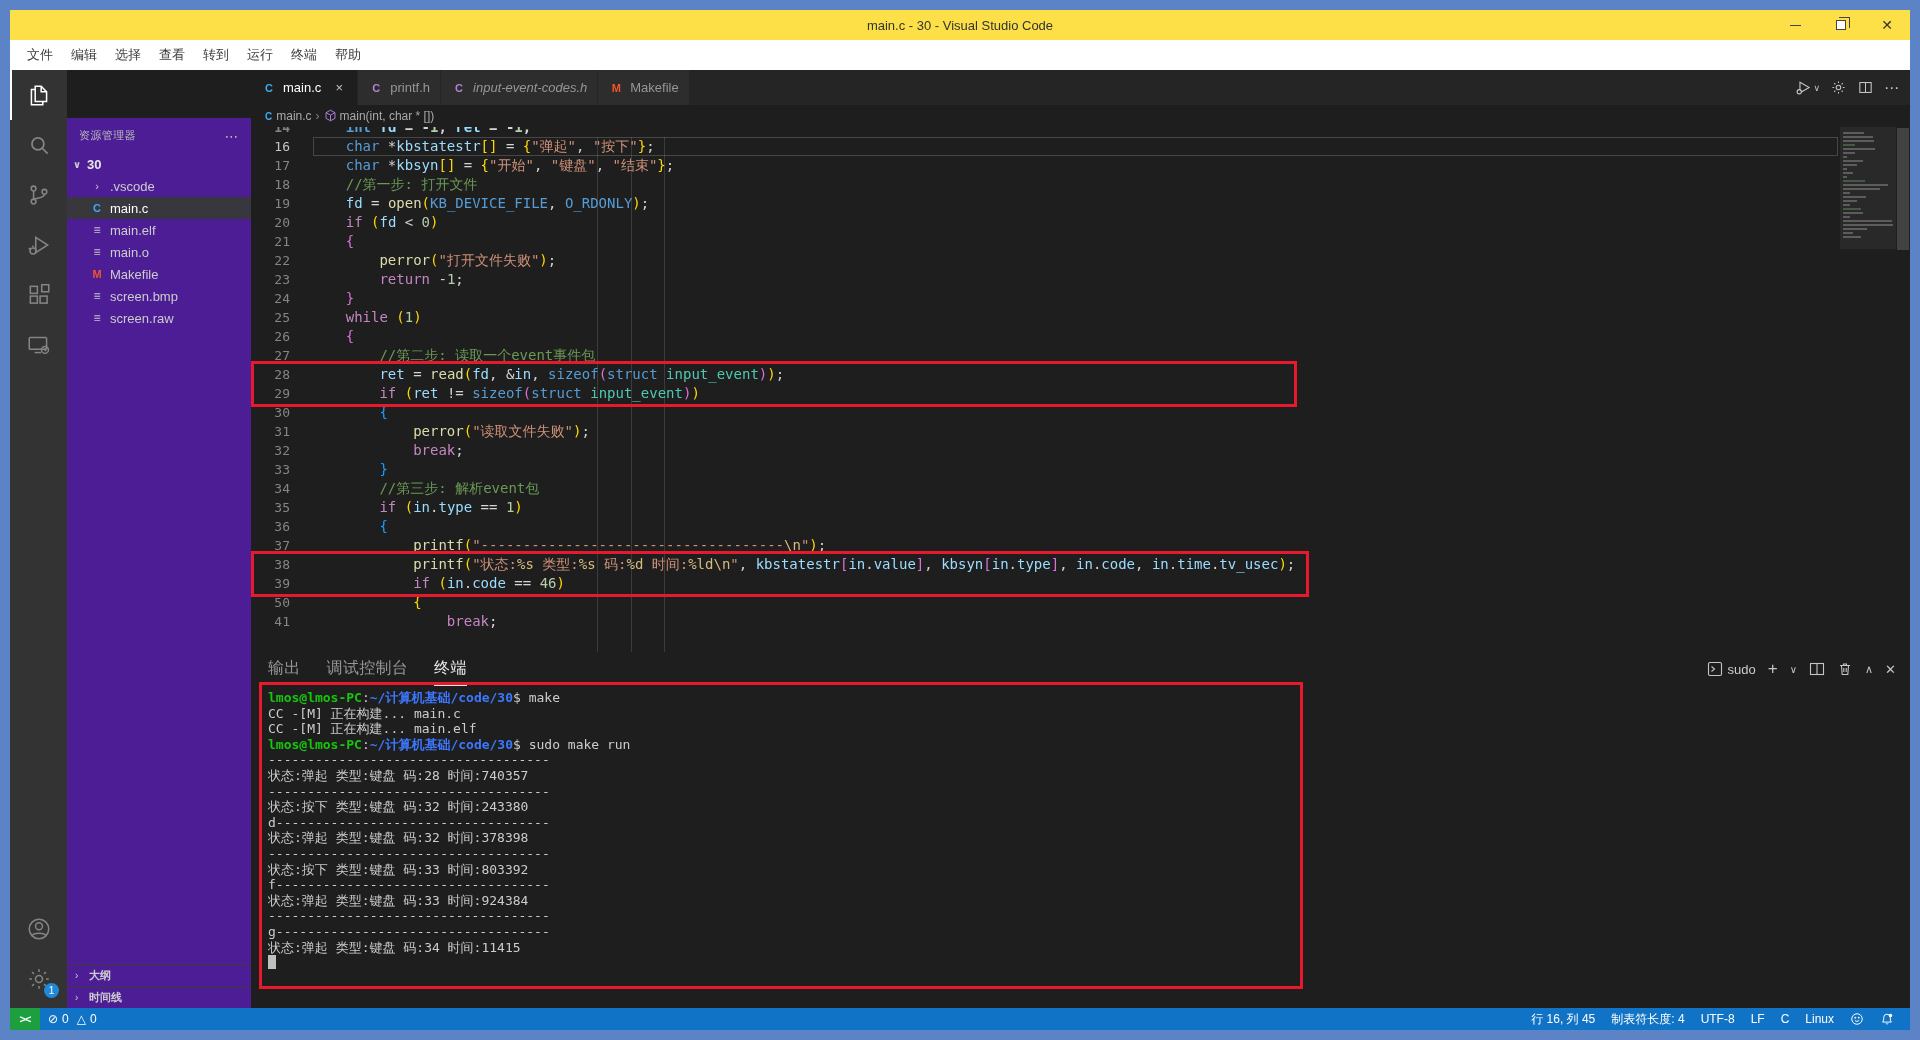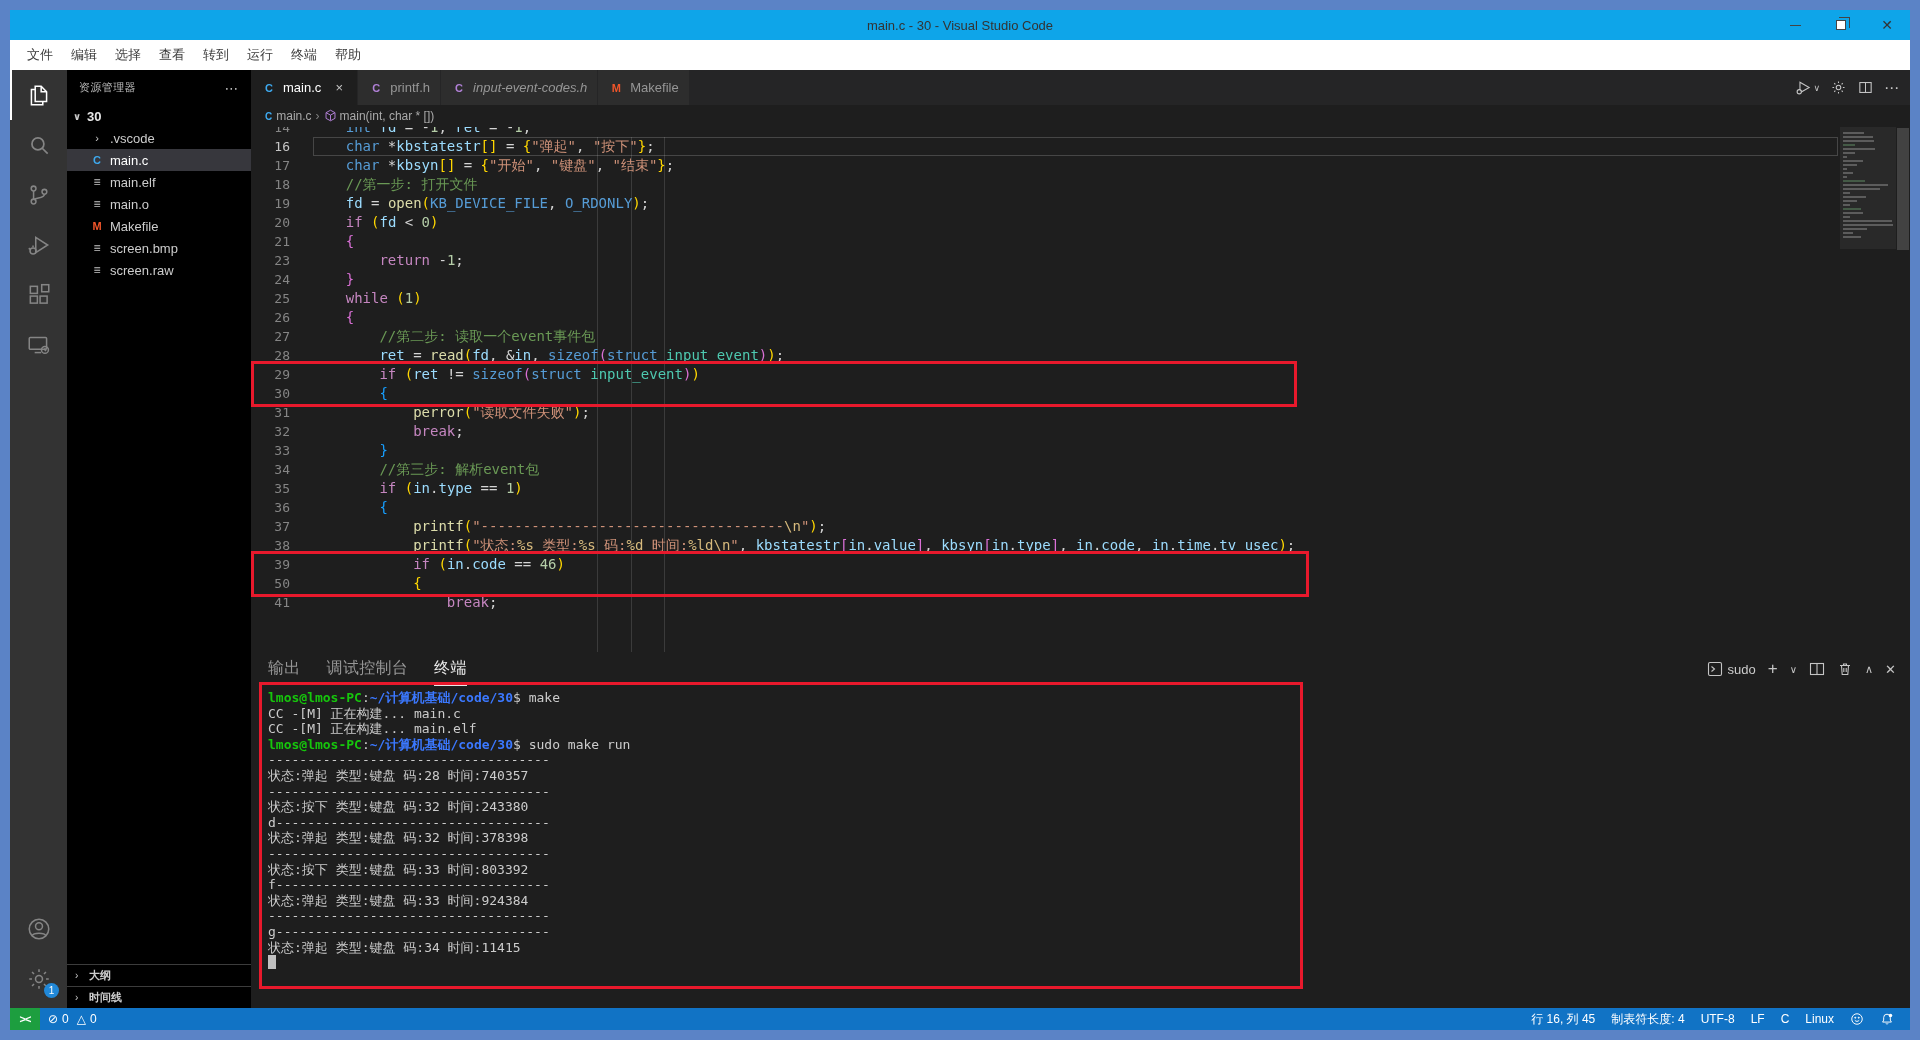--- a/index.html
+++ b/index.html
@@ -3,21 +3,21 @@
 <meta charset="utf-8">
 <style>
   * { margin:0; padding:0; box-sizing:border-box; }
   html,body { width:1920px; height:1040px; overflow:hidden; }
   body { background:#5b83c6; font-family:"Liberation Sans","DejaVu Sans",sans-serif; position:relative; }
 
   .window { position:absolute; left:10px; top:10px; width:1900px; height:1020px;
             display:flex; flex-direction:column; background:#1e1e1e; }
 
   
-  .titlebar { height:30px; background:#0ea5e9; display:flex; align-items:center; position:relative; flex:0 0 30px; }
+  .titlebar { height:30px; background:#fde047; display:flex; align-items:center; position:relative; flex:0 0 30px; }
   .title-text { position:absolute; left:0; right:0; text-align:center; font-size:13px; color:#333333; }
   .win-controls { margin-left:auto; display:flex; height:100%; z-index:2; }
   .win-btn { width:46px; display:flex; align-items:center; justify-content:center; color:#333; font-size:13px; }
   .restore-glyph { width:10px; height:10px; border:1px solid #444; position:relative; background:#fff; }
   .restore-glyph:before { content:""; position:absolute; left:2px; top:-4px; width:10px; height:10px; border:1px solid #444; border-bottom:none; border-left:none; }
   .min-glyph { width:11px; height:1px; background:#444; }
   .close-glyph { font-size:14px; line-height:1; }
 
   
   .menubar { height:30px; background:#ffffff; display:flex; align-items:center; padding-left:8px; flex:0 0 30px; }
@@ -27,21 +27,21 @@
   .main { flex:1 1 auto; display:flex; min-height:0; }
 
   .activitybar { width:57px; background:#333333; display:flex; flex-direction:column; align-items:center; flex:0 0 57px; position:relative; }
   .ab-item { width:57px; height:50px; display:flex; align-items:center; justify-content:center; color:#858585; position:relative; }
   .ab-item.active { color:#ffffff; }
   .ab-item.active:before { content:""; position:absolute; left:0; top:0; bottom:0; width:2px; background:#ffffff; }
   .ab-bottom { margin-top:auto; margin-bottom:4px; display:flex; flex-direction:column; align-items:center; }
   .ab-item svg { width:26px; height:26px; }
   .badge { position:absolute; right:8px; bottom:6px; background:#2188d8; color:#fff; border-radius:50%; width:15px; height:15px; font-size:10px; display:flex; align-items:center; justify-content:center; }
 
-  .sidebar { width:184px; background:#000000; flex:0 0 184px; display:flex; flex-direction:column; color:#cccccc; }
+  .sidebar { width:184px; background:#4c1d95; flex:0 0 184px; display:flex; flex-direction:column; color:#cccccc;margin-top:48px; }
   .sb-header { height:35px; display:flex; align-items:center; padding:0 12px; font-size:11px; color:#bbbbbb; letter-spacing:.4px; }
   .sb-header .more { margin-left:auto; color:#bbbbbb; font-size:14px; }
   .sb-root { display:flex; align-items:center; height:22px; font-size:13px; font-weight:bold; color:#e7e7e7; padding-left:6px; background:#2a2d2e00; }
   .sb-root .chev { width:14px; font-size:10px; color:#cccccc; }
   .file-row { display:flex; align-items:center; height:22px; font-size:13px; padding-left:22px; color:#cccccc; }
   .file-row.selected { background:#37373d; color:#ffffff; }
   .file-icon { width:16px; margin-right:5px; font-size:11px; font-weight:bold; text-align:center; display:inline-block; }
   .file-icon.generic { color:#c5c5c5; font-weight:normal; font-size:12px; }
   .file-chev { width:16px; margin-right:5px; color:#cccccc; font-size:11px; text-align:center; }
   .sb-sections { margin-top:auto; }
@@ -70,21 +70,21 @@
   .bc-sym svg { width:13px; height:13px; margin-right:3px; vertical-align:-2px; }
 
   
   .code-area { flex:1 1 auto; position:relative; overflow:hidden; font-family:"DejaVu Sans Mono","Liberation Mono",monospace; font-size:14px; }
   .code-scroll { position:absolute; left:0; top:0; right:70px; bottom:0; }
   .code-line { display:flex; height:19px; line-height:19px; white-space:pre; position:relative; }
   .gutter { flex:0 0 61px; text-align:right; padding-right:22px; color:#858585; font-size:13px; }
   .code-line.cursor-line .gutter { color:#c6c6c6; }
   .code-line.cursor-line .code-text-wrap:after { content:""; position:absolute; left:1px; right:2px; top:0; bottom:0; border:1px solid rgba(255,255,255,.18); pointer-events:none; }
   .code-text { white-space:pre; }
-  .partial-line { height:10px; overflow:hidden; }
+  .partial-line { height:10px; overflow:hidden;font-weight:bold; }
   .partial-line .code-line { margin-top:-9px; }
   .indent-guide { position:absolute; top:10px; bottom:0; width:1px; background:#3b3b3b; }
 
   .tok-kw{color:#569cd6}.tok-ctl{color:#c586c0}.tok-typ{color:#4ec9b0}.tok-fn{color:#dcdcaa}
   .tok-var{color:#9cdcfe}.tok-str{color:#ce9178}.tok-esc{color:#d7ba7d}.tok-num{color:#b5cea8}
   .tok-pun{color:#d4d4d4}.tok-b1{color:#ffd700}.tok-b2{color:#da70d6}.tok-b3{color:#179fff}
   .tok-com{color:#6a9955}
 
   .minimap { position:absolute; top:2px; right:14px; width:56px; padding-top:1px; }
   .mm-bar { height:2px; margin:2px 0 0 3px; background:#6e6e6e; opacity:.75; }
@@ -327,20 +327,21 @@
         <div class="code-scroll" id="code-scroll">
             <div class="partial-line">
               <div class="code-line"><span class="gutter">14</span><span class="code-text-wrap" style="position: relative; flex: 1 1 0%;"><span class="code-text"><span>    </span><span class="tok-kw">int</span><span class="tok-pun"> </span><span class="tok-var">fd</span><span class="tok-pun"> = -</span><span class="tok-num">1</span><span class="tok-pun">, </span><span class="tok-var">ret</span><span class="tok-pun"> = -</span><span class="tok-num">1</span><span class="tok-pun">;</span></span></span></div>
             </div>
             <div class="code-line cursor-line"><span class="gutter">16</span><span class="code-text-wrap" style="position: relative; flex: 1 1 0%;"><span class="code-text"><span>    </span><span class="tok-kw">char</span><span class="tok-pun"> *</span><span class="tok-var">kbstatestr</span><span class="tok-b1">[]</span><span class="tok-pun"> = </span><span class="tok-b1">{</span><span class="tok-str">"弹起"</span><span class="tok-pun">, </span><span class="tok-str">"按下"</span><span class="tok-b1">}</span><span class="tok-pun">;</span></span></span></div>
             <div class="code-line"><span class="gutter">17</span><span class="code-text-wrap" style="position: relative; flex: 1 1 0%;"><span class="code-text"><span>    </span><span class="tok-kw">char</span><span class="tok-pun"> *</span><span class="tok-var">kbsyn</span><span class="tok-b1">[]</span><span class="tok-pun"> = </span><span class="tok-b1">{</span><span class="tok-str">"开始"</span><span class="tok-pun">, </span><span class="tok-str">"键盘"</span><span class="tok-pun">, </span><span class="tok-str">"结束"</span><span class="tok-b1">}</span><span class="tok-pun">;</span></span></span></div>
             <div class="code-line"><span class="gutter">18</span><span class="code-text-wrap" style="position: relative; flex: 1 1 0%;"><span class="code-text"><span>    </span><span class="tok-com">//第一步: 打开文件</span></span></span></div>
             <div class="code-line"><span class="gutter">19</span><span class="code-text-wrap" style="position: relative; flex: 1 1 0%;"><span class="code-text"><span>    </span><span class="tok-var">fd</span><span class="tok-pun"> = </span><span class="tok-fn">open</span><span class="tok-b1">(</span><span class="tok-kw">KB_DEVICE_FILE</span><span class="tok-pun">, </span><span class="tok-kw">O_RDONLY</span><span class="tok-b1">)</span><span class="tok-pun">;</span></span></span></div>
             <div class="code-line"><span class="gutter">20</span><span class="code-text-wrap" style="position: relative; flex: 1 1 0%;"><span class="code-text"><span>    </span><span class="tok-ctl">if</span><span class="tok-pun"> </span><span class="tok-b1">(</span><span class="tok-var">fd</span><span class="tok-pun"> &lt; </span><span class="tok-num">0</span><span class="tok-b1">)</span></span></span></div>
             <div class="code-line"><span class="gutter">21</span><span class="code-text-wrap" style="position: relative; flex: 1 1 0%;"><span class="code-text"><span>    </span><span class="tok-b2">{</span></span></span></div>
+            <div class="code-line"><span class="gutter">22</span><span class="code-text-wrap" style="position: relative; flex: 1 1 0%;"><span class="code-text"><span>        </span><span class="tok-fn">perror</span><span class="tok-b1">(</span><span class="tok-str">"打开文件失败"</span><span class="tok-b1">)</span><span class="tok-pun">;</span></span></span></div>
             <div class="code-line"><span class="gutter">23</span><span class="code-text-wrap" style="position: relative; flex: 1 1 0%;"><span class="code-text"><span>        </span><span class="tok-ctl">return</span><span class="tok-pun"> -</span><span class="tok-num">1</span><span class="tok-pun">;</span></span></span></div>
             <div class="code-line"><span class="gutter">24</span><span class="code-text-wrap" style="position: relative; flex: 1 1 0%;"><span class="code-text"><span>    </span><span class="tok-b2">}</span></span></span></div>
             <div class="code-line"><span class="gutter">25</span><span class="code-text-wrap" style="position: relative; flex: 1 1 0%;"><span class="code-text"><span>    </span><span class="tok-ctl">while</span><span class="tok-pun"> </span><span class="tok-b1">(</span><span class="tok-num">1</span><span class="tok-b1">)</span></span></span></div>
             <div class="code-line"><span class="gutter">26</span><span class="code-text-wrap" style="position: relative; flex: 1 1 0%;"><span class="code-text"><span>    </span><span class="tok-b2">{</span></span></span></div>
             <div class="code-line"><span class="gutter">27</span><span class="code-text-wrap" style="position: relative; flex: 1 1 0%;"><span class="code-text"><span>        </span><span class="tok-com">//第二步: 读取一个event事件包</span></span></span></div>
             <div class="code-line"><span class="gutter">28</span><span class="code-text-wrap" style="position: relative; flex: 1 1 0%;"><span class="code-text"><span>        </span><span class="tok-var">ret</span><span class="tok-pun"> = </span><span class="tok-fn">read</span><span class="tok-b1">(</span><span class="tok-var">fd</span><span class="tok-pun">, &amp;</span><span class="tok-var">in</span><span class="tok-pun">, </span><span class="tok-kw">sizeof</span><span class="tok-b2">(</span><span class="tok-kw">struct</span><span class="tok-pun"> </span><span class="tok-typ">input_event</span><span class="tok-b2">)</span><span class="tok-b1">)</span><span class="tok-pun">;</span></span></span></div>
             <div class="code-line"><span class="gutter">29</span><span class="code-text-wrap" style="position: relative; flex: 1 1 0%;"><span class="code-text"><span>        </span><span class="tok-ctl">if</span><span class="tok-pun"> </span><span class="tok-b1">(</span><span class="tok-var">ret</span><span class="tok-pun"> != </span><span class="tok-kw">sizeof</span><span class="tok-b2">(</span><span class="tok-kw">struct</span><span class="tok-pun"> </span><span class="tok-typ">input_event</span><span class="tok-b2">)</span><span class="tok-b1">)</span></span></span></div>
             <div class="code-line"><span class="gutter">30</span><span class="code-text-wrap" style="position: relative; flex: 1 1 0%;"><span class="code-text"><span>        </span><span class="tok-b3">{</span></span></span></div>
             <div class="code-line"><span class="gutter">31</span><span class="code-text-wrap" style="position: relative; flex: 1 1 0%;"><span class="code-text"><span>            </span><span class="tok-fn">perror</span><span class="tok-b1">(</span><span class="tok-str">"读取文件失败"</span><span class="tok-b1">)</span><span class="tok-pun">;</span></span></span></div>
             <div class="code-line"><span class="gutter">32</span><span class="code-text-wrap" style="position: relative; flex: 1 1 0%;"><span class="code-text"><span>            </span><span class="tok-ctl">break</span><span class="tok-pun">;</span></span></span></div>

